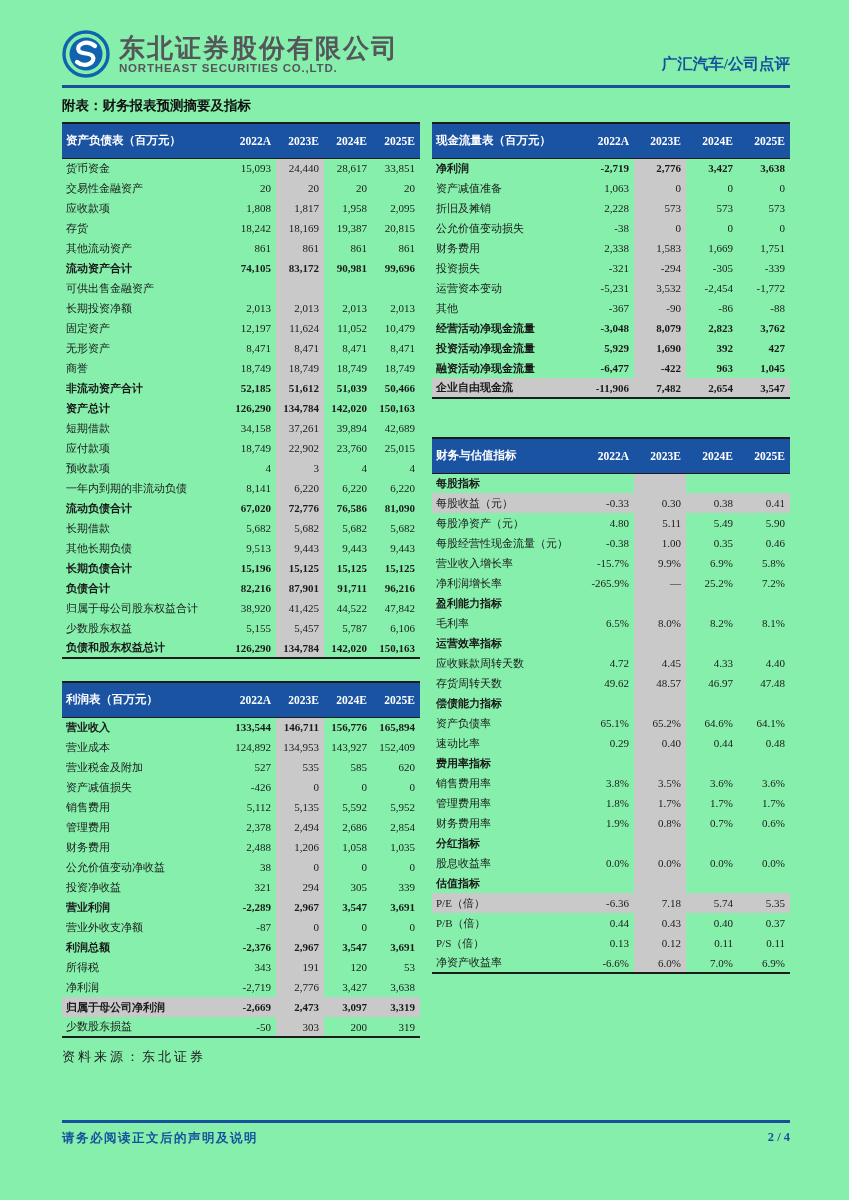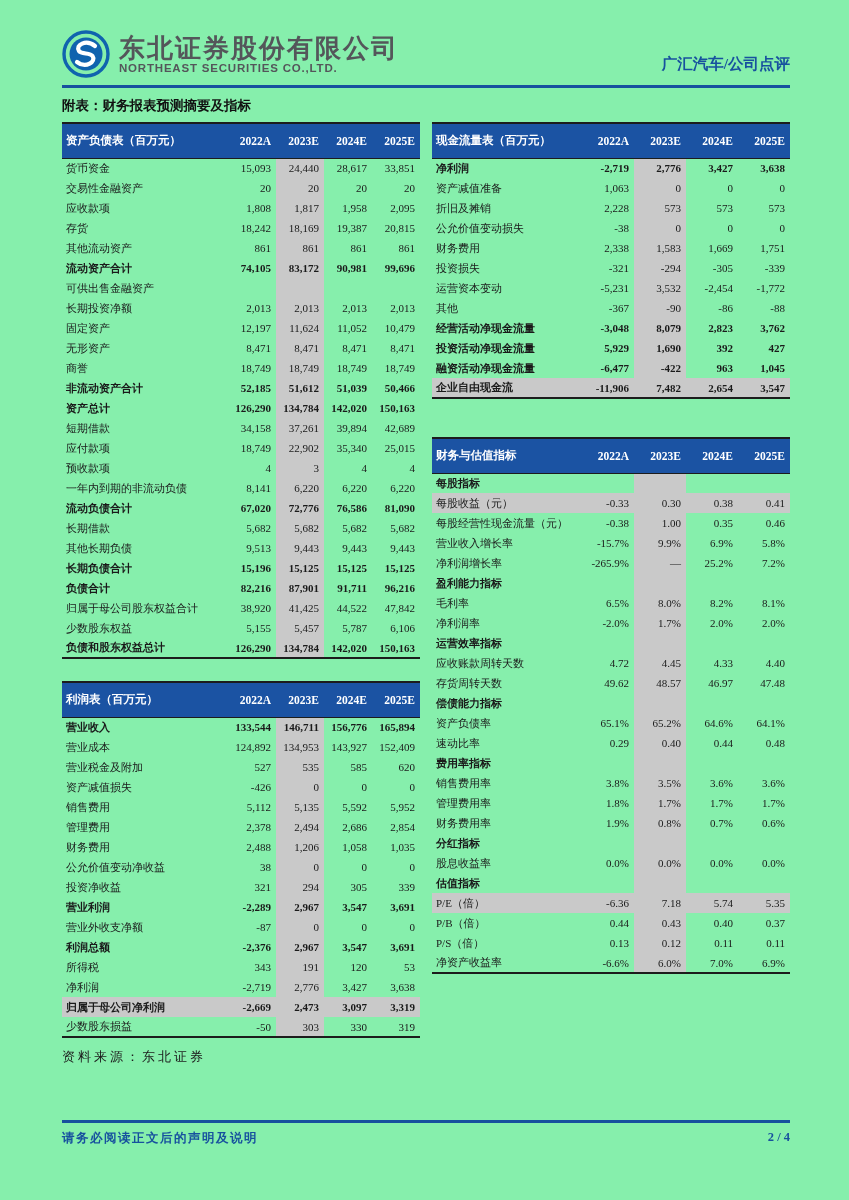--- a/index.html
+++ b/index.html
@@ -195,21 +195,21 @@
                 <td class="label">短期借款</td>
                 <td class="num">34,158</td>
                 <td class="num hl">37,261</td>
                 <td class="num">39,894</td>
                 <td class="num">42,689</td>
               </tr>
               <tr>
                 <td class="label">应付款项</td>
                 <td class="num">18,749</td>
                 <td class="num hl">22,902</td>
-                <td class="num">35,340</td>
+                <td class="num">23,760</td>
                 <td class="num">25,015</td>
               </tr>
               <tr>
                 <td class="label">预收款项</td>
                 <td class="num">4</td>
                 <td class="num hl">3</td>
                 <td class="num">4</td>
                 <td class="num">4</td>
               </tr>
               <tr>
@@ -399,21 +399,21 @@
                 <td class="label">归属于母公司净利润</td>
                 <td class="num">-2,669</td>
                 <td class="num hl">2,473</td>
                 <td class="num">3,097</td>
                 <td class="num">3,319</td>
               </tr>
               <tr>
                 <td class="label">少数股东损益</td>
                 <td class="num">-50</td>
                 <td class="num hl">303</td>
-                <td class="num">330</td>
+                <td class="num">200</td>
                 <td class="num">319</td>
               </tr>
             </tbody>
           </table>
         </div>
       <div class="source-note">资料来源：东北证券</div>
     </div>
     <div class="col">
       <div data-table-slot="cash-flow">
           <table class="fin-table">
@@ -548,20 +548,27 @@
                 <td class="num"></td>
               </tr>
               <tr class="grayrow">
                 <td class="label">每股收益（元）</td>
                 <td class="num">-0.33</td>
                 <td class="num hl">0.30</td>
                 <td class="num">0.38</td>
                 <td class="num">0.41</td>
               </tr>
               <tr>
+                <td class="label">每股净资产（元）</td>
+                <td class="num">4.80</td>
+                <td class="num hl">5.11</td>
+                <td class="num">5.49</td>
+                <td class="num">5.90</td>
+              </tr>
+              <tr>
                 <td class="label">每股经营性现金流量（元）</td>
                 <td class="num">-0.38</td>
                 <td class="num hl">1.00</td>
                 <td class="num">0.35</td>
                 <td class="num">0.46</td>
               </tr>
               <tr>
                 <td class="label">营业收入增长率</td>
                 <td class="num">-15.7%</td>
                 <td class="num hl">9.9%</td>
@@ -581,27 +588,20 @@
                 <td class="num hl"></td>
                 <td class="num"></td>
                 <td class="num"></td>
               </tr>
               <tr>
                 <td class="label">毛利率</td>
                 <td class="num">6.5%</td>
                 <td class="num hl">8.0%</td>
                 <td class="num">8.2%</td>
                 <td class="num">8.1%</td>
-              </tr>
-              <tr>
-                <td class="label">净利润率</td>
-                <td class="num">-2.0%</td>
-                <td class="num hl">1.7%</td>
-                <td class="num">2.0%</td>
-                <td class="num">2.0%</td>
               </tr>
               <tr class="section">
                 <td class="label">运营效率指标</td>
                 <td class="num"></td>
                 <td class="num hl"></td>
                 <td class="num"></td>
                 <td class="num"></td>
               </tr>
               <tr>
                 <td class="label">应收账款周转天数</td>

